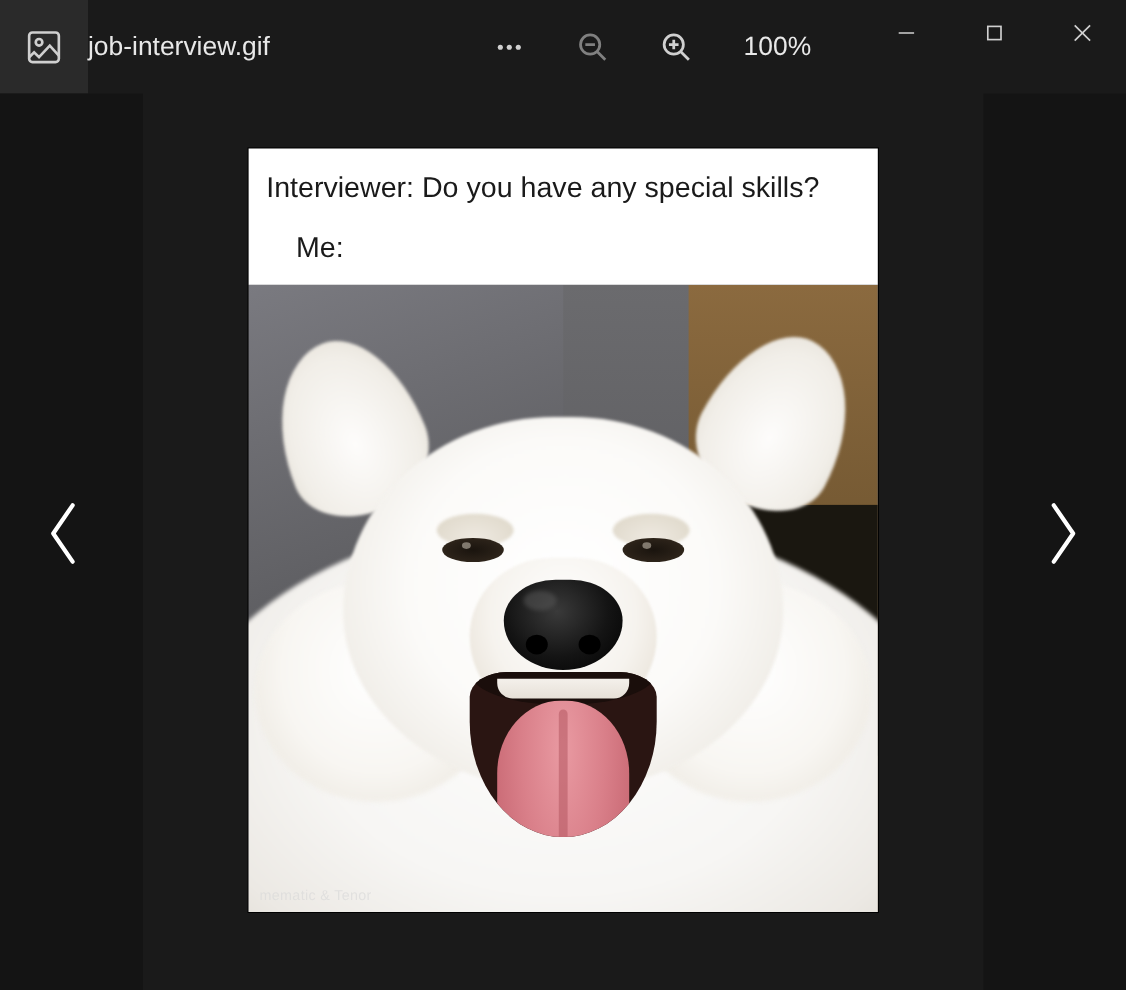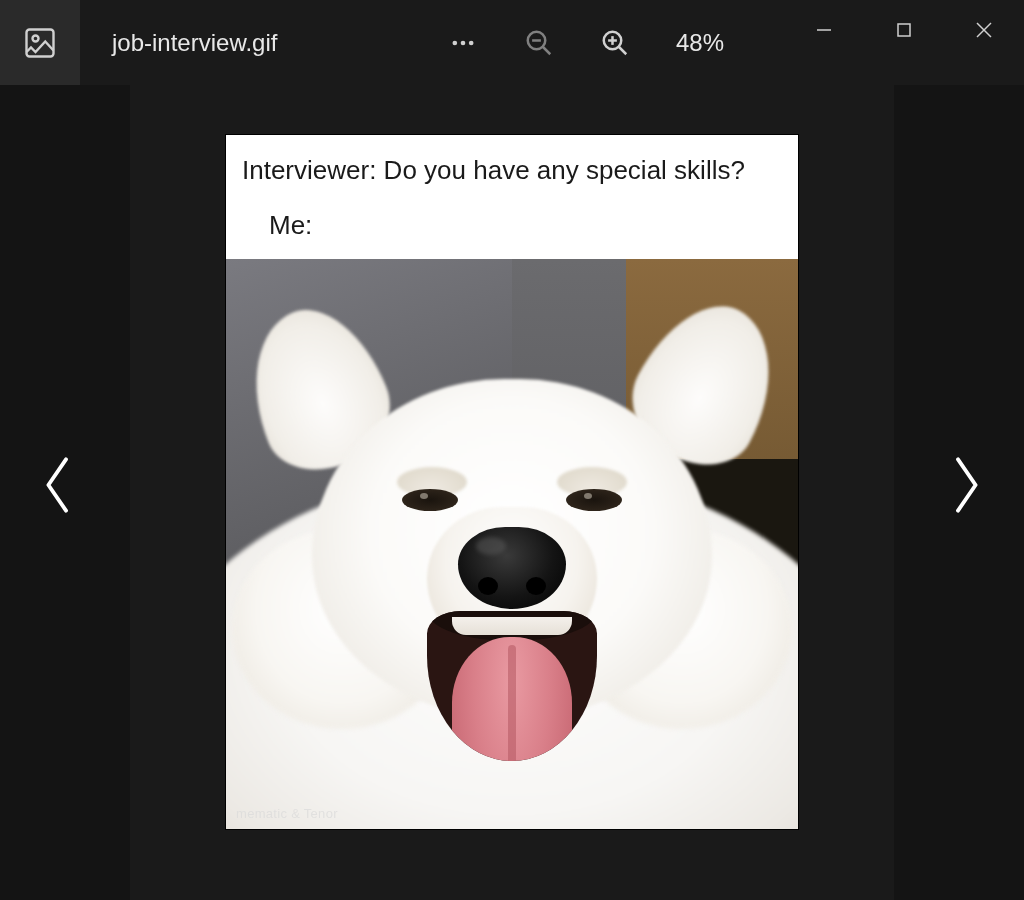--- a/index.html
+++ b/index.html
@@ -19,21 +19,20 @@
     }
     .app-icon-box {
       width: 80px;
       height: 85px;
       background: #2a2a2a;
       display: flex;
       align-items: center;
       justify-content: center;
     }
     .filename {
-      margin-left: 32px;
       font-size: 24px;
       color: #e8e8e8;
       font-weight: 400;
     }
     .toolbar-center {
       position: absolute;
       left: 440px;
       top: 0;
       height: 85px;
       display: flex;
@@ -281,21 +280,21 @@
       </svg>
     </div>
     <div class="icon-btn">
       <svg width="30" height="30" viewBox="0 0 24 24" fill="none" stroke="#d0d0d0" stroke-width="2">
         <circle cx="10" cy="10" r="7"></circle>
           <line x1="15" y1="15" x2="21" y2="21"></line>
           <line x1="10" y1="6.5" x2="10" y2="13.5"></line>
           <line x1="6.5" y1="10" x2="13.5" y2="10"></line>
       </svg>
     </div>
-    <div class="zoom-label">48%</div>
+    <div class="zoom-label">100%</div>
   </div>
 
   <div class="window-controls">
     <div class="win-btn">
       <svg width="18" height="18" viewBox="0 0 18 18" stroke="#d0d0d0" stroke-width="1.5">
           <line x1="2" y1="9" x2="16" y2="9"></line>
         </svg>
     </div>
     <div class="win-btn">
       <svg width="18" height="18" viewBox="0 0 18 18" fill="none" stroke="#d0d0d0" stroke-width="1.5">

